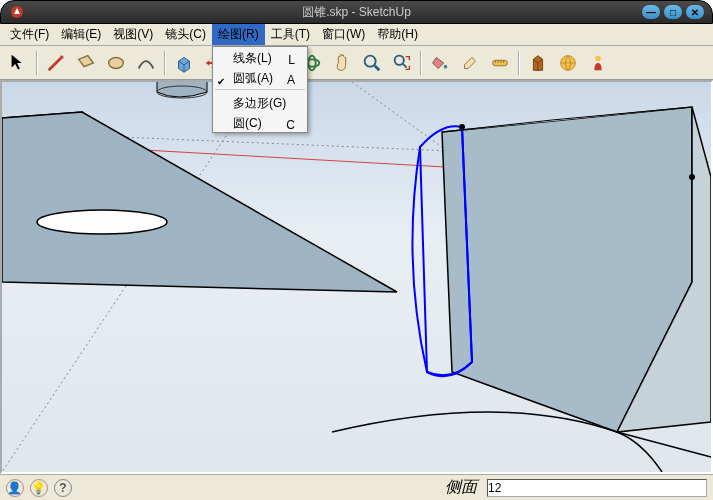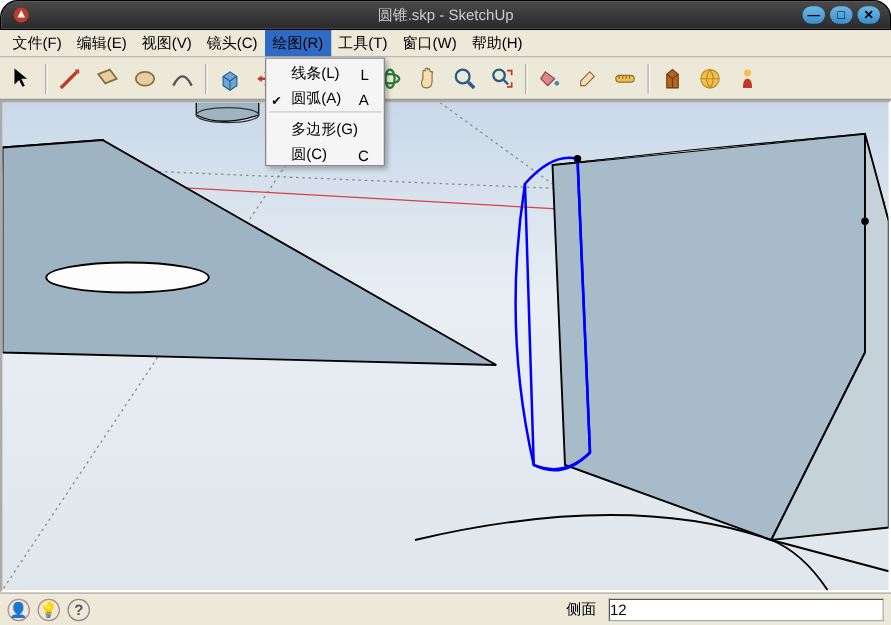--- a/index.html
+++ b/index.html
@@ -28,21 +28,21 @@
   .dropdown .item .check { position: absolute; left: 4px; font-size: 10px;}
   .dropdown .item .short { margin-left: auto; padding-left: 14px; }
   .dropdown .sep { height: 1px; background: #ccc; margin: 2px 2px; }
   
   .canvas-area { position: absolute; left: 0; top: 80px; right: 0; bottom: 26px; background: linear-gradient(to bottom, #c9d8e8 0%, #e8eef4 40%, #dfe6ec 100%); border: 2px inset #fff; overflow: hidden;}
   .canvas-area svg { width: 100%; height: 100%; }
   
   .statusbar { position: absolute; left: 0; right: 0; bottom: 0; height: 26px; background: #ece9d8; border-top: 1px solid #aaa; display: flex; align-items: center; padding: 0 6px; gap: 6px; }
   .status-icon { width: 18px; height: 18px; border-radius: 50%; display: flex; align-items: center; justify-content: center; font-size: 12px; border: 1px solid #b88; color: #b88; cursor: pointer; font-weight:bold;}
   .status-help { border-color: #888; color: #555;}
-  .status-label { margin-left: auto; font-size: 12px; padding-right: 4px;}
+  .status-label { margin-left: auto; font-size: 16px; padding-right: 4px; font-style: italic;}
   .status-input { width: 220px; height: 18px; border: 1px inset #aaa; background: #fff; padding: 0 0; font-size: 12px;}
 </style>
 </head>
 <body>
 
 <div class="titlebar">
   <span class="app-icon">
     <svg viewBox="0 0 16 16">
         <circle cx="8" cy="8" r="6" fill="#c0392b"></circle>
         <path d="M5 10 L8 4 L11 10 Z" fill="#fff"></path>

